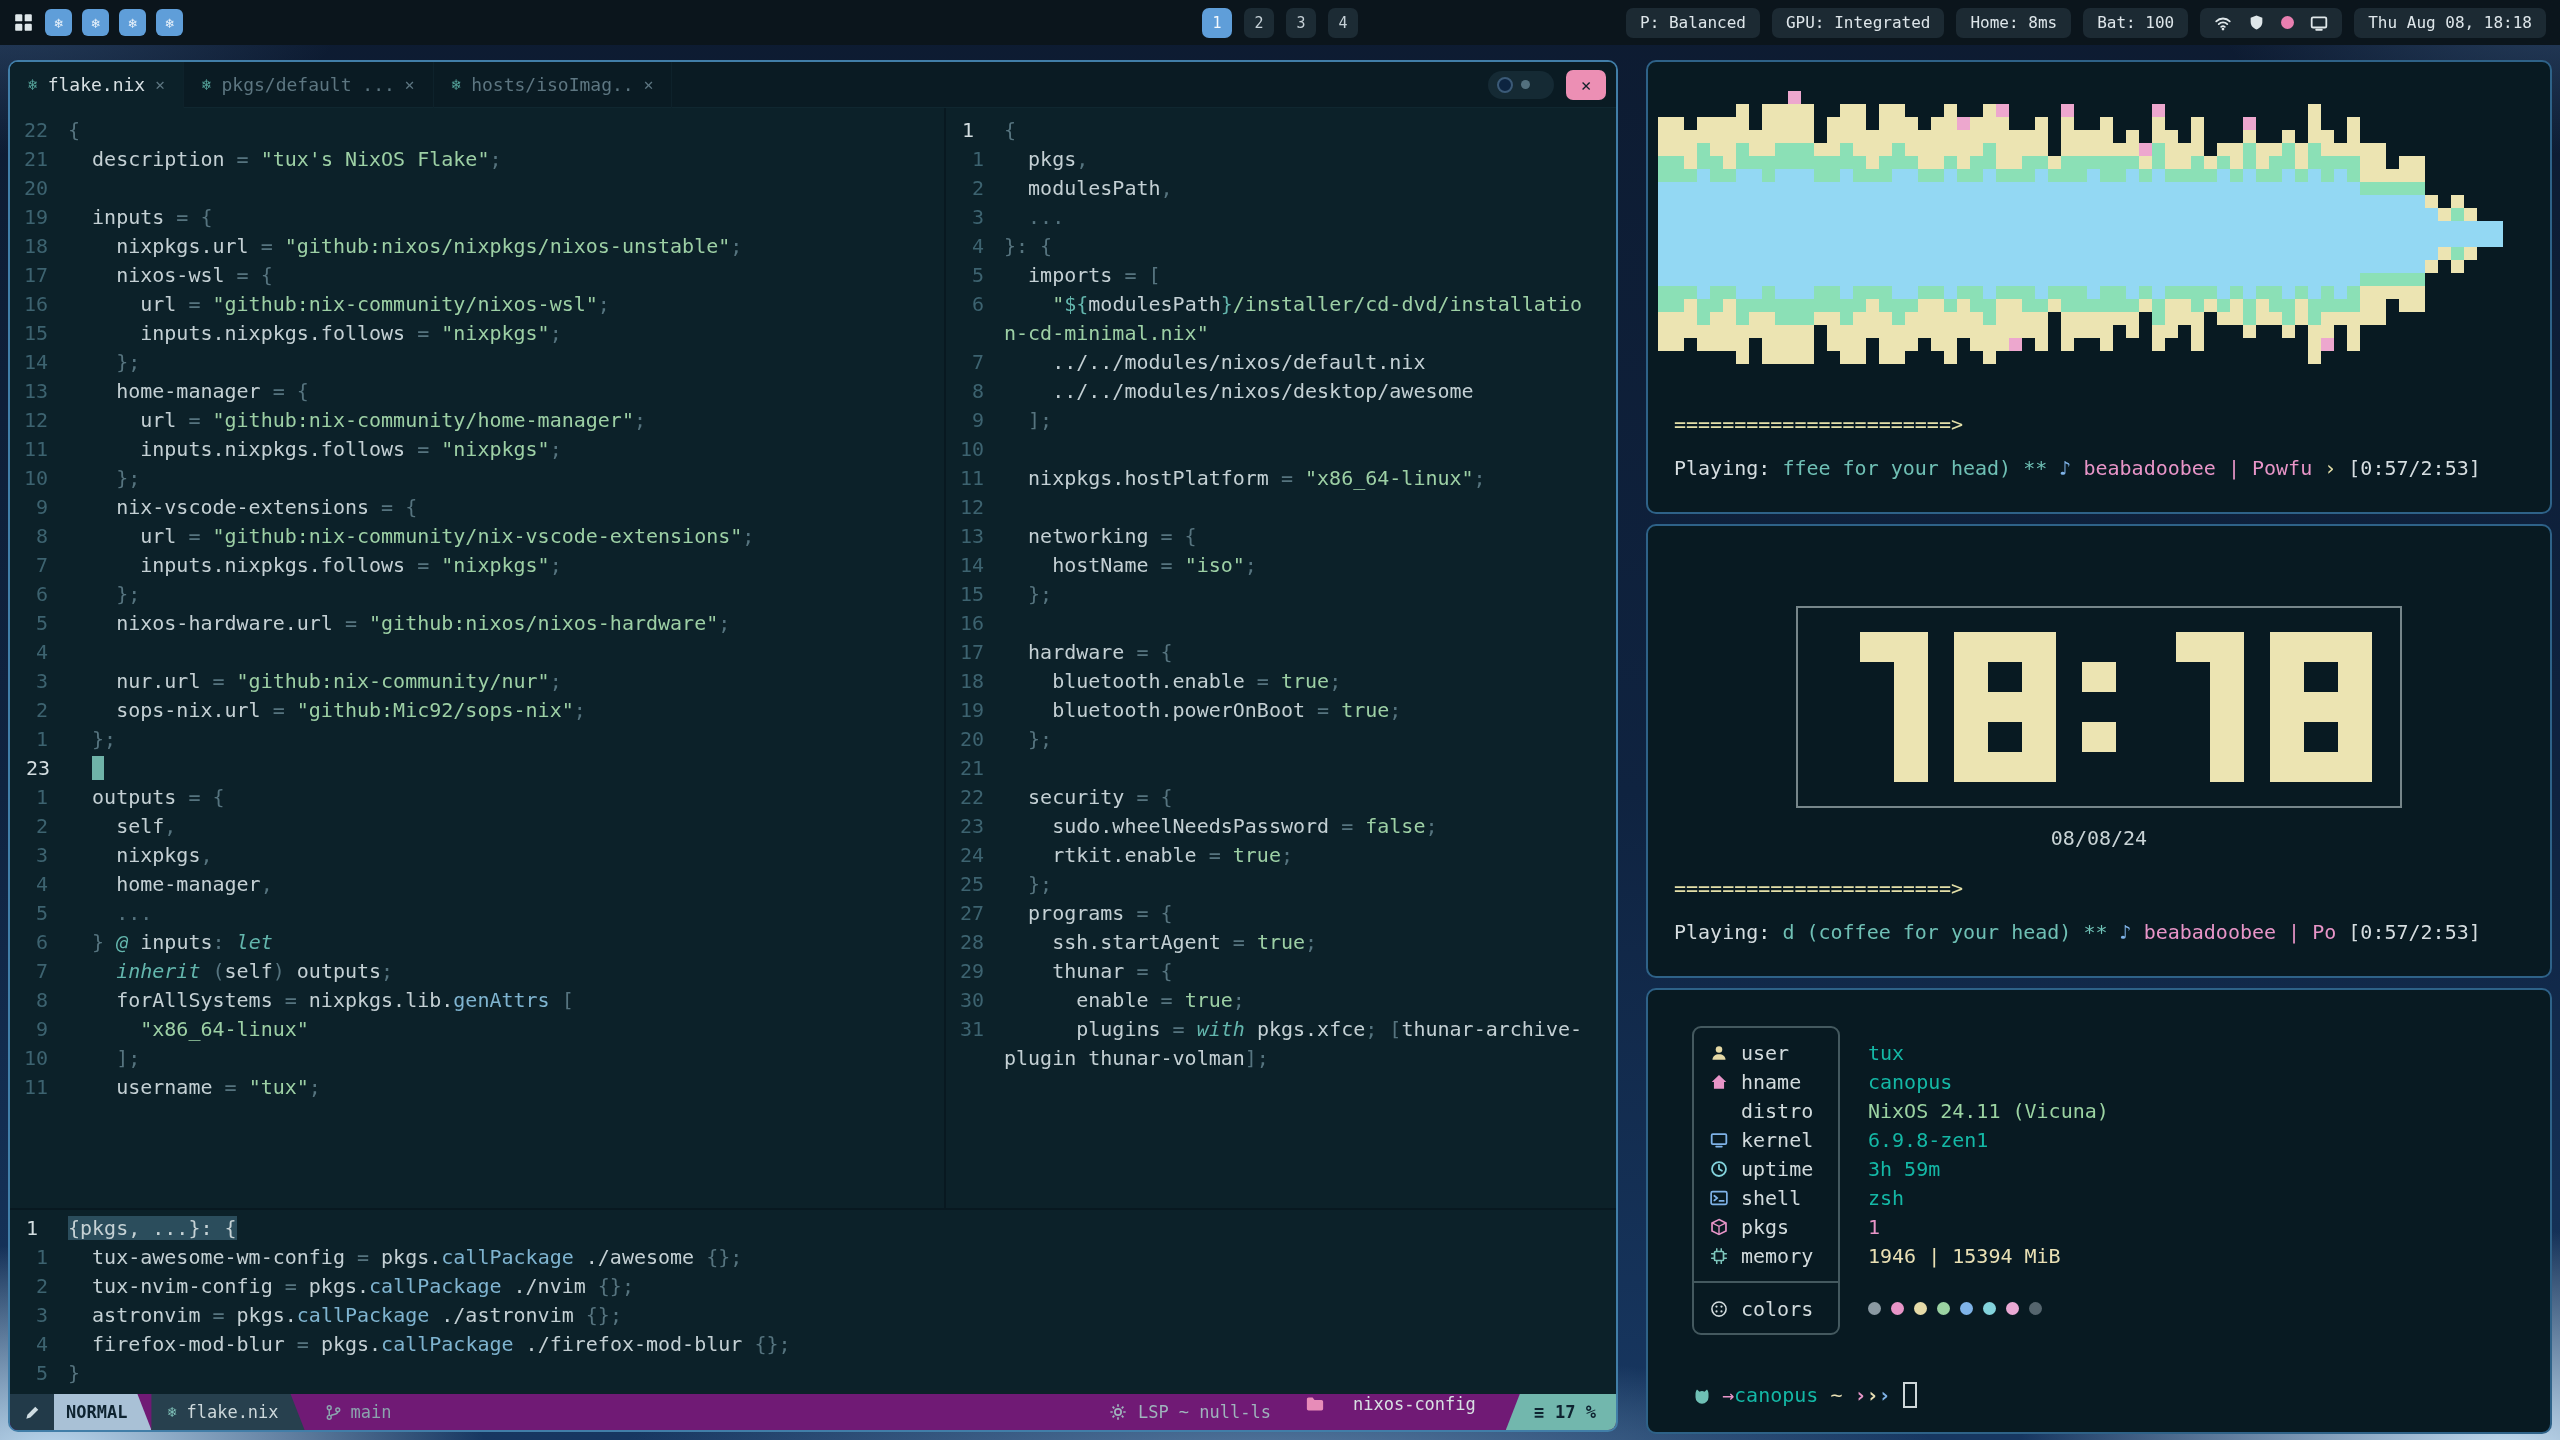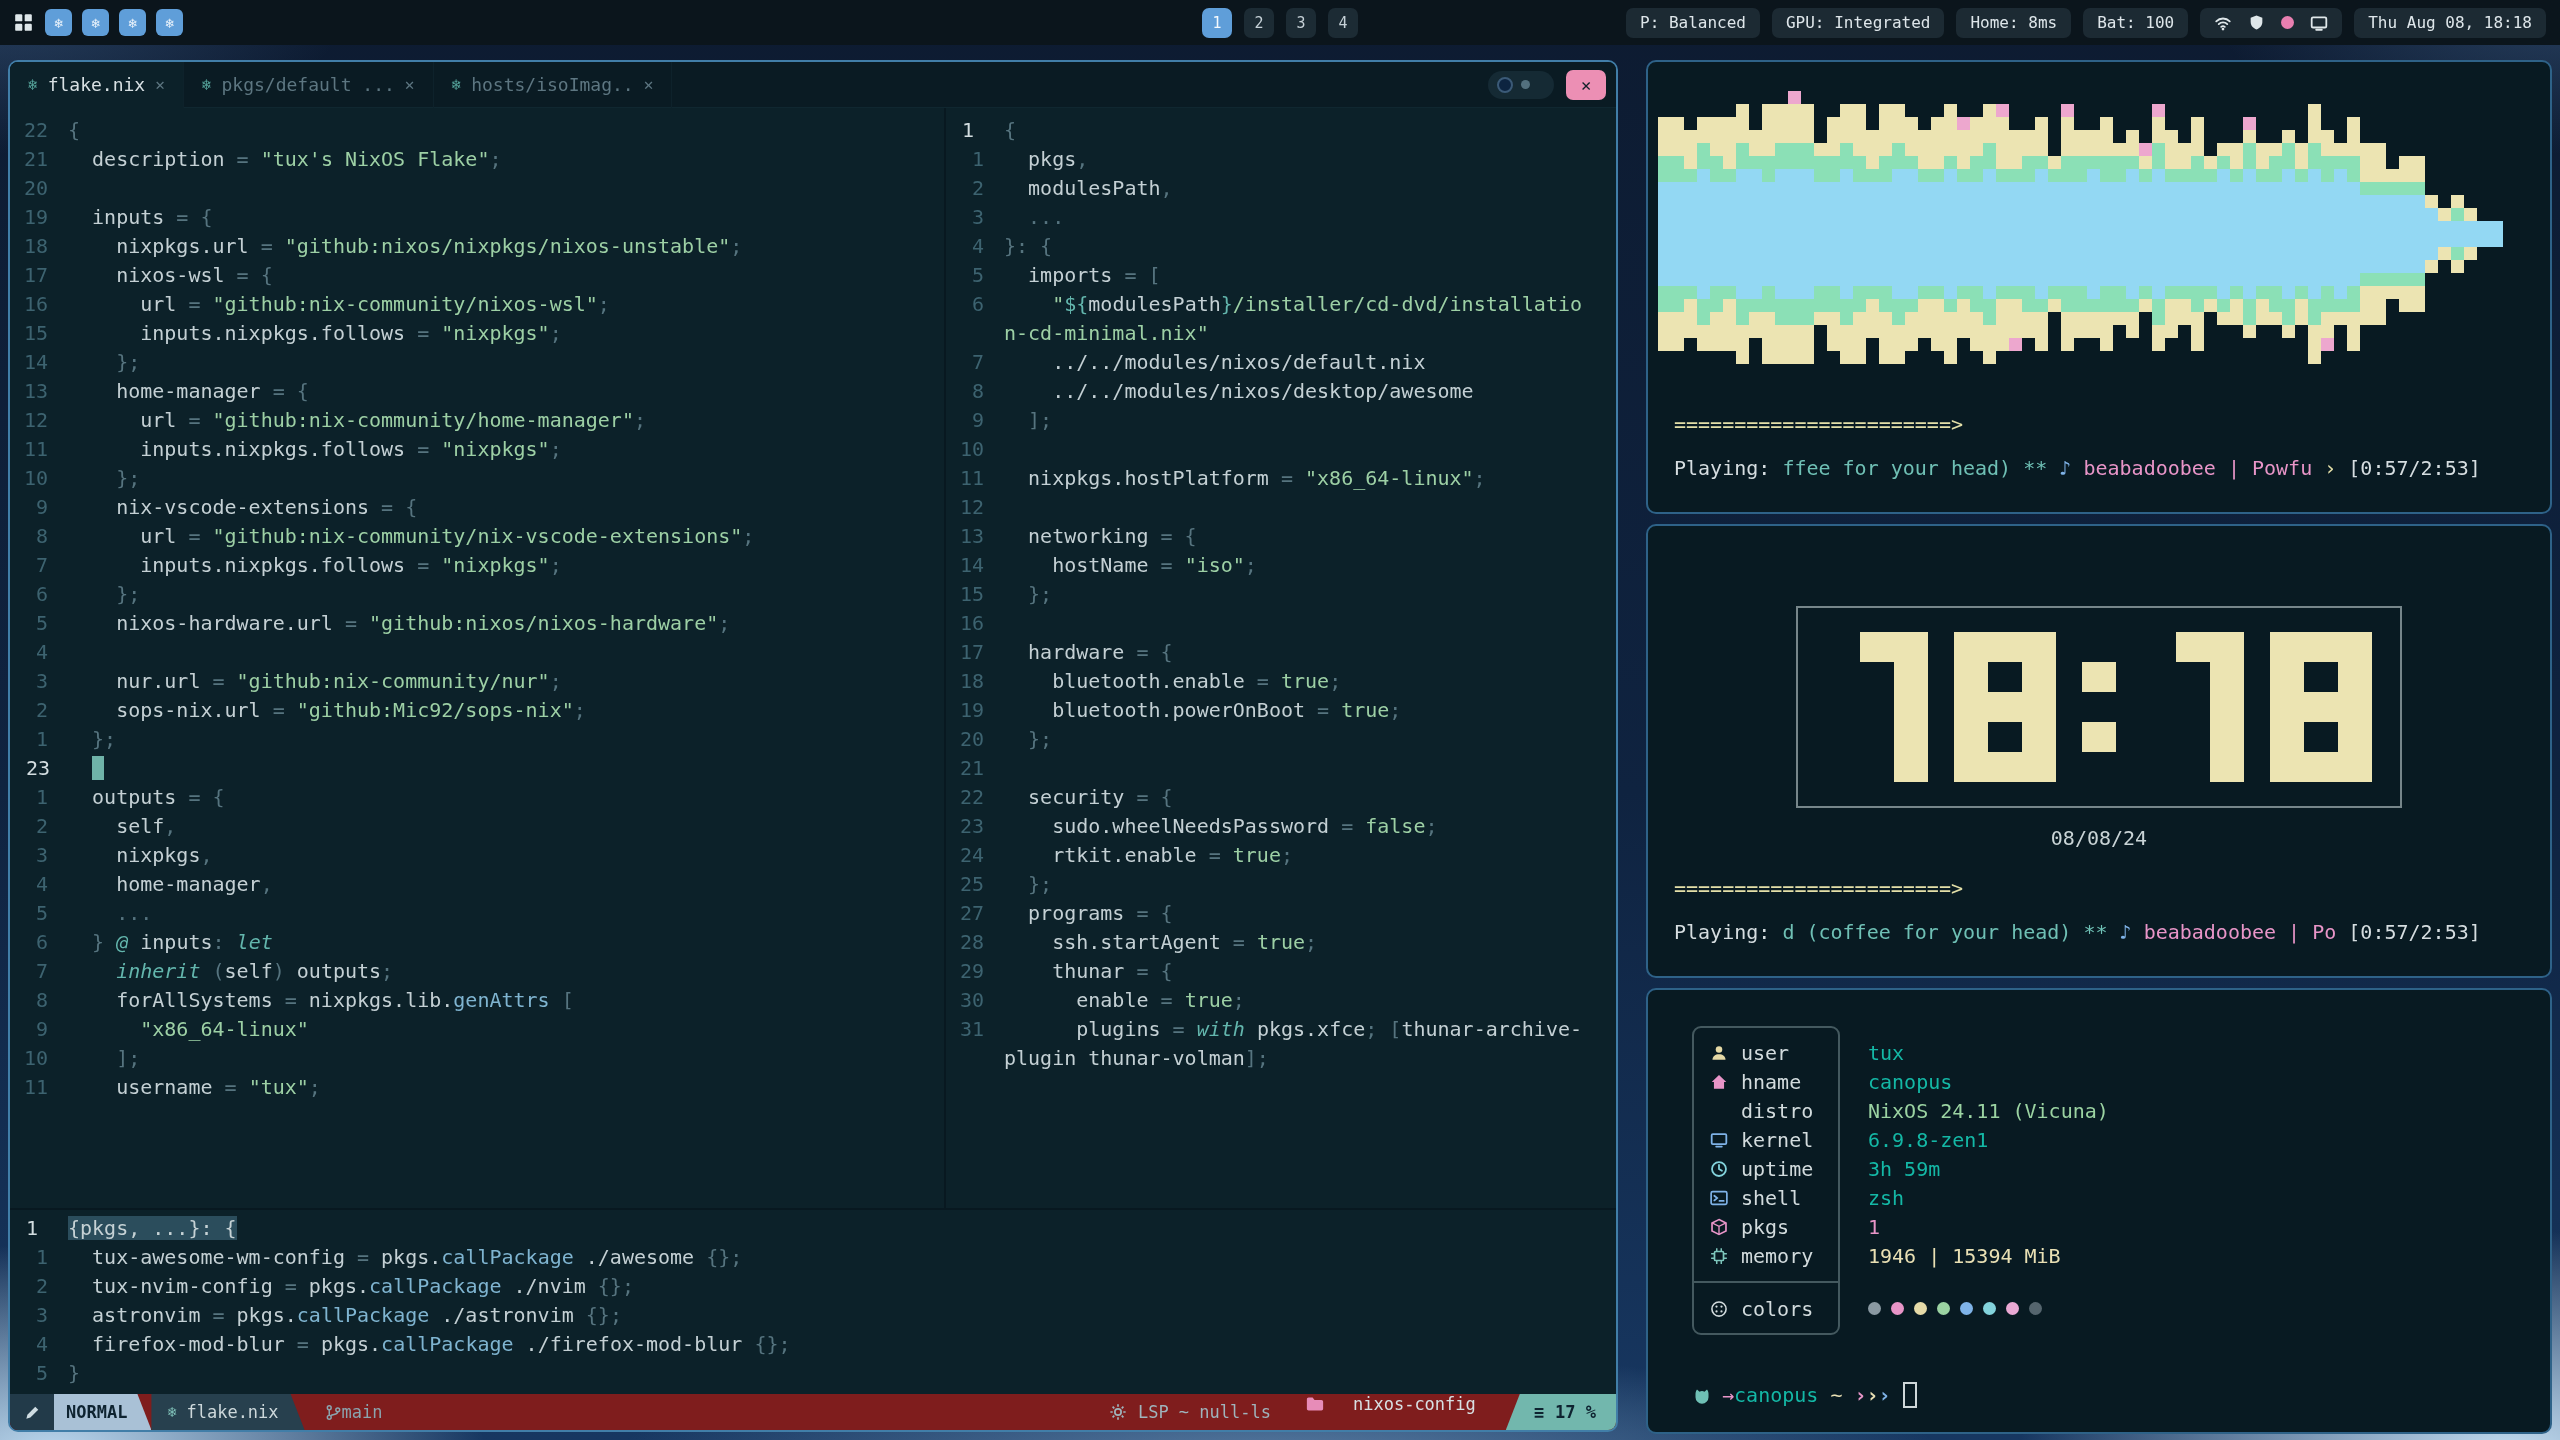--- a/index.html
+++ b/index.html
@@ -53,26 +53,26 @@
   .tk-w{color:#c4d0d4}
   .tk-d{color:#56747f}
   .tk-s{color:#9dd0a5}
   .tk-t{color:#63b6ad}
   .tk-i{color:#63b6ad;font-style:italic}
   .tk-f{color:#7fb4d0}
   .tk-b{color:#9dd0a5}
   .tk-hl{background:#2b4d5c;color:#c6d2d5}
   .tk-cursor{background:#6fb3a8;color:#6fb3a8}
   
-  .statusbar{height:36px;flex:none;display:flex;align-items:stretch;background:#7f1d1d;font-size:17px}
+  .statusbar{height:36px;flex:none;display:flex;align-items:stretch;background:#701a75;font-size:17px}
   .sb-modeicon{width:44px;background:#223a49;display:flex;align-items:center;justify-content:center;flex:none}
   .sb-mode{background:#a9c1d6;color:#0e2330;font-weight:bold;display:flex;align-items:center;padding:0 24px 0 12px;clip-path:polygon(0 0,calc(100% - 14px) 0,100% 100%,0 100%)}
   .sb-file{background:#27404e;color:#cdd8db;display:flex;align-items:center;gap:10px;padding:0 26px 0 16px;clip-path:polygon(0 0,calc(100% - 14px) 0,100% 100%,0 100%)}
   .sb-file .nixico{color:#7fc0b8;font-size:15px}
-  .sb-branch{display:flex;align-items:center;color:#8ba4ae;padding:0 20px}
+  .sb-branch{display:flex;align-items:center;gap:9px;color:#8ba4ae;padding:0 20px}
   .sb-right{margin-left:auto;display:flex;align-items:stretch}
   .sb-lsp{display:flex;align-items:center;gap:11px;color:#9fb4bc;padding-right:34px}
   .sb-proj{display:flex;gap:28px;color:#d8e0e3;padding-right:30px}
   .sb-prog{background:#72b7ad;color:#0e2330;font-weight:bold;display:flex;align-items:center;gap:11px;padding:0 20px 0 28px;clip-path:polygon(14px 0,100% 0,100% 100%,0 100%)}
   
   .art{position:absolute;left:10px;top:22px}
   .t-sep{position:absolute;left:26px;bottom:76px;color:#e3dfa8;font-size:20px;white-space:nowrap}
   .t-playing{position:absolute;left:26px;bottom:32px;font-size:20px;white-space:nowrap}
   .c-w{color:#d5dde0}.c-teal{color:#6fc0b5}.c-pink{color:#e895c8}.c-note{color:#7fb3e8}.c-cream{color:#e3dfa8}
   

